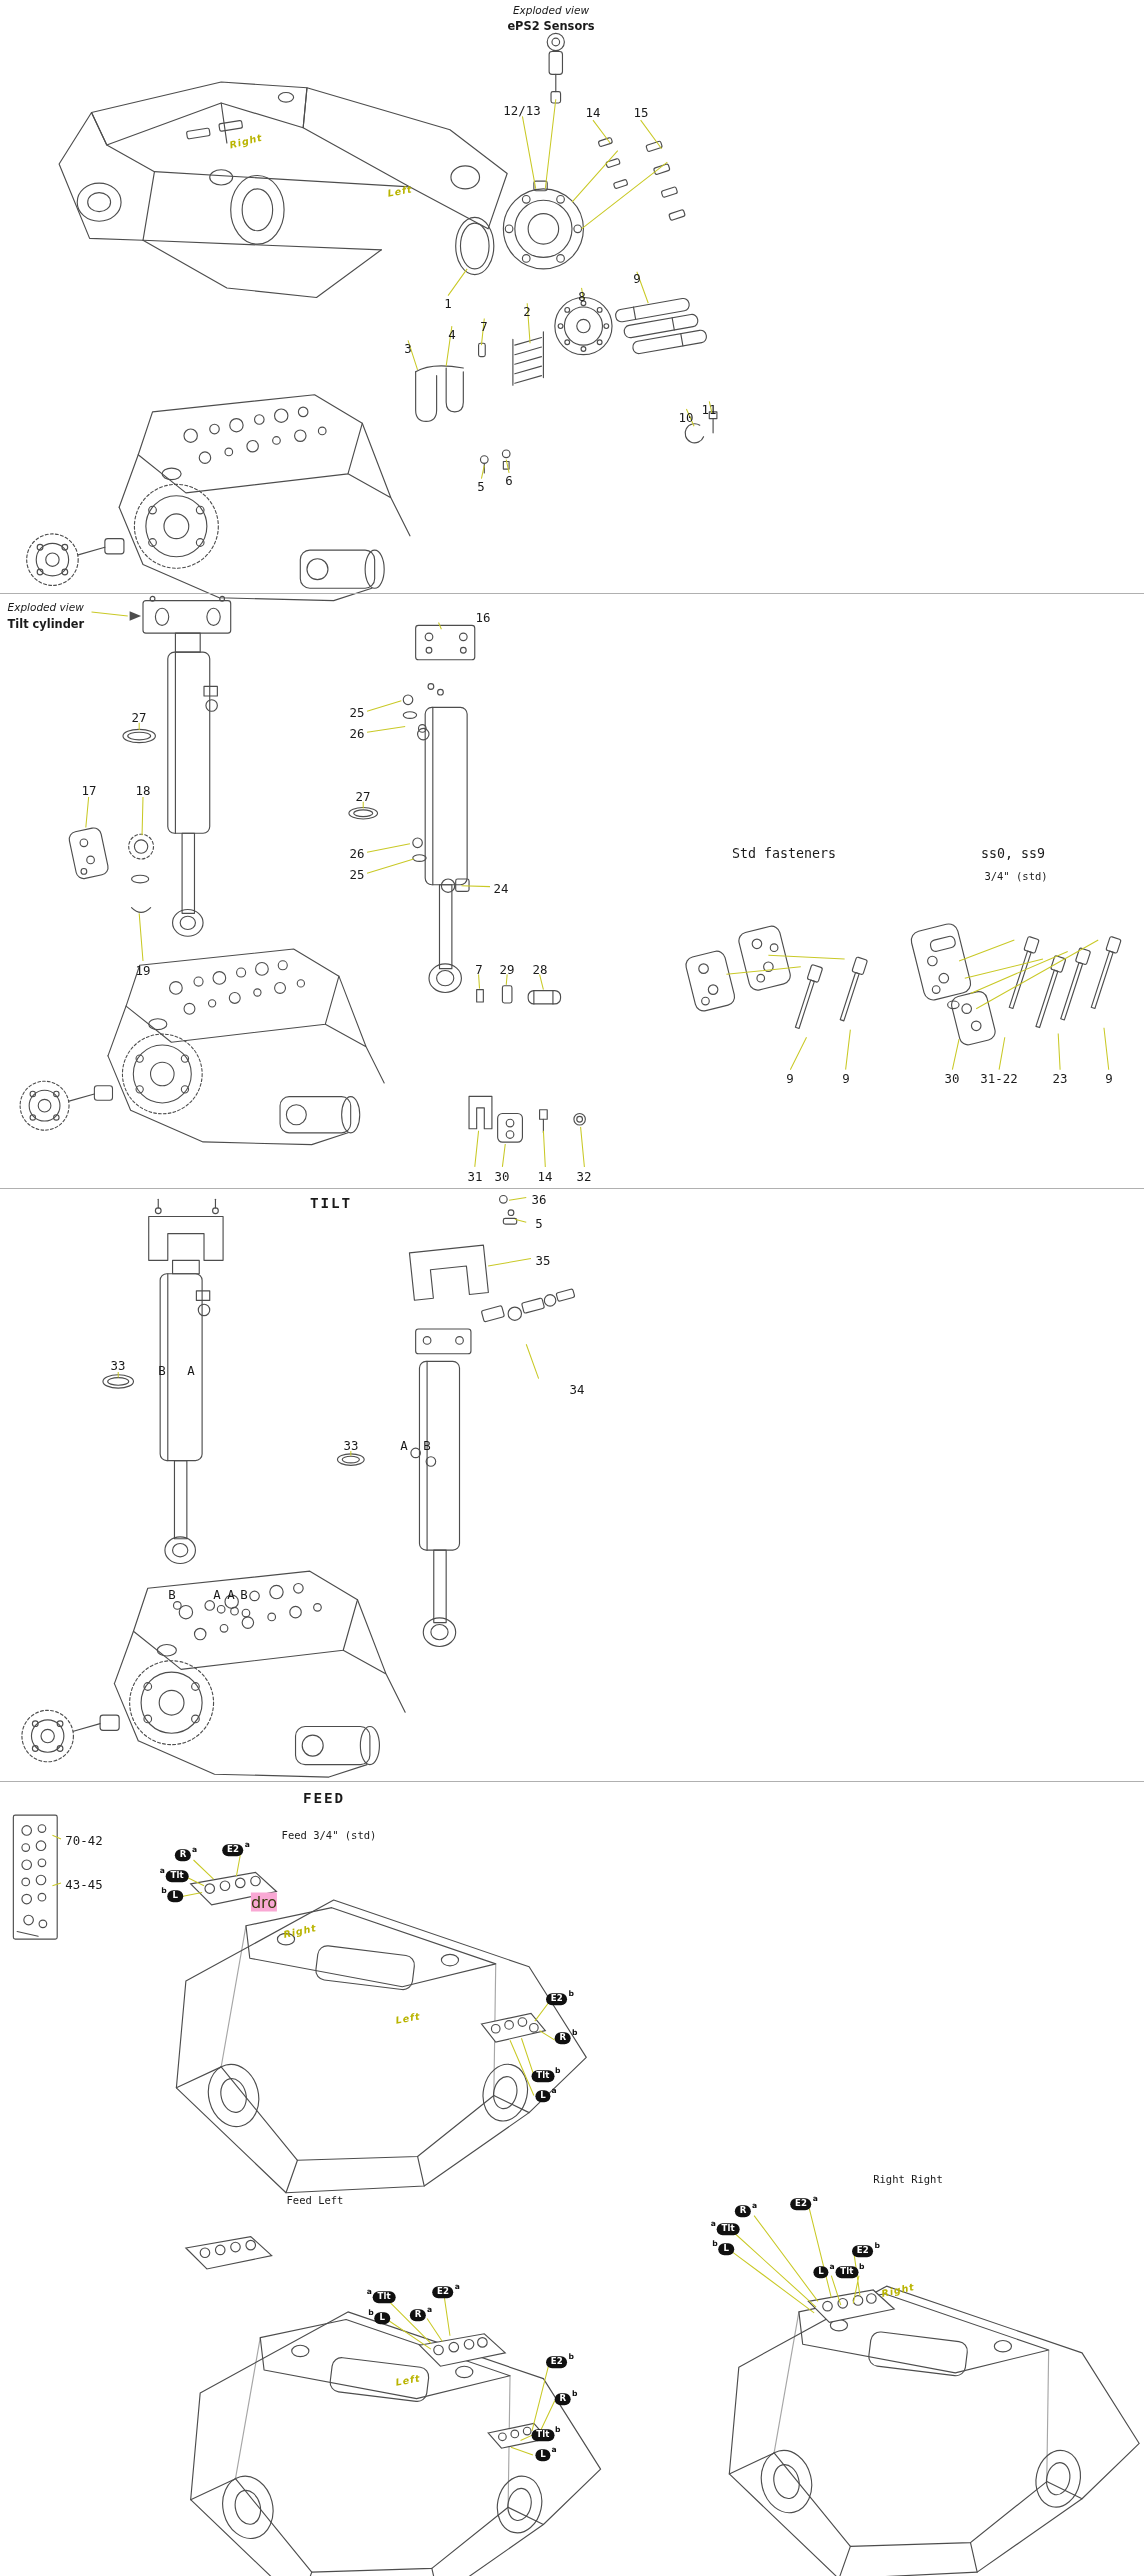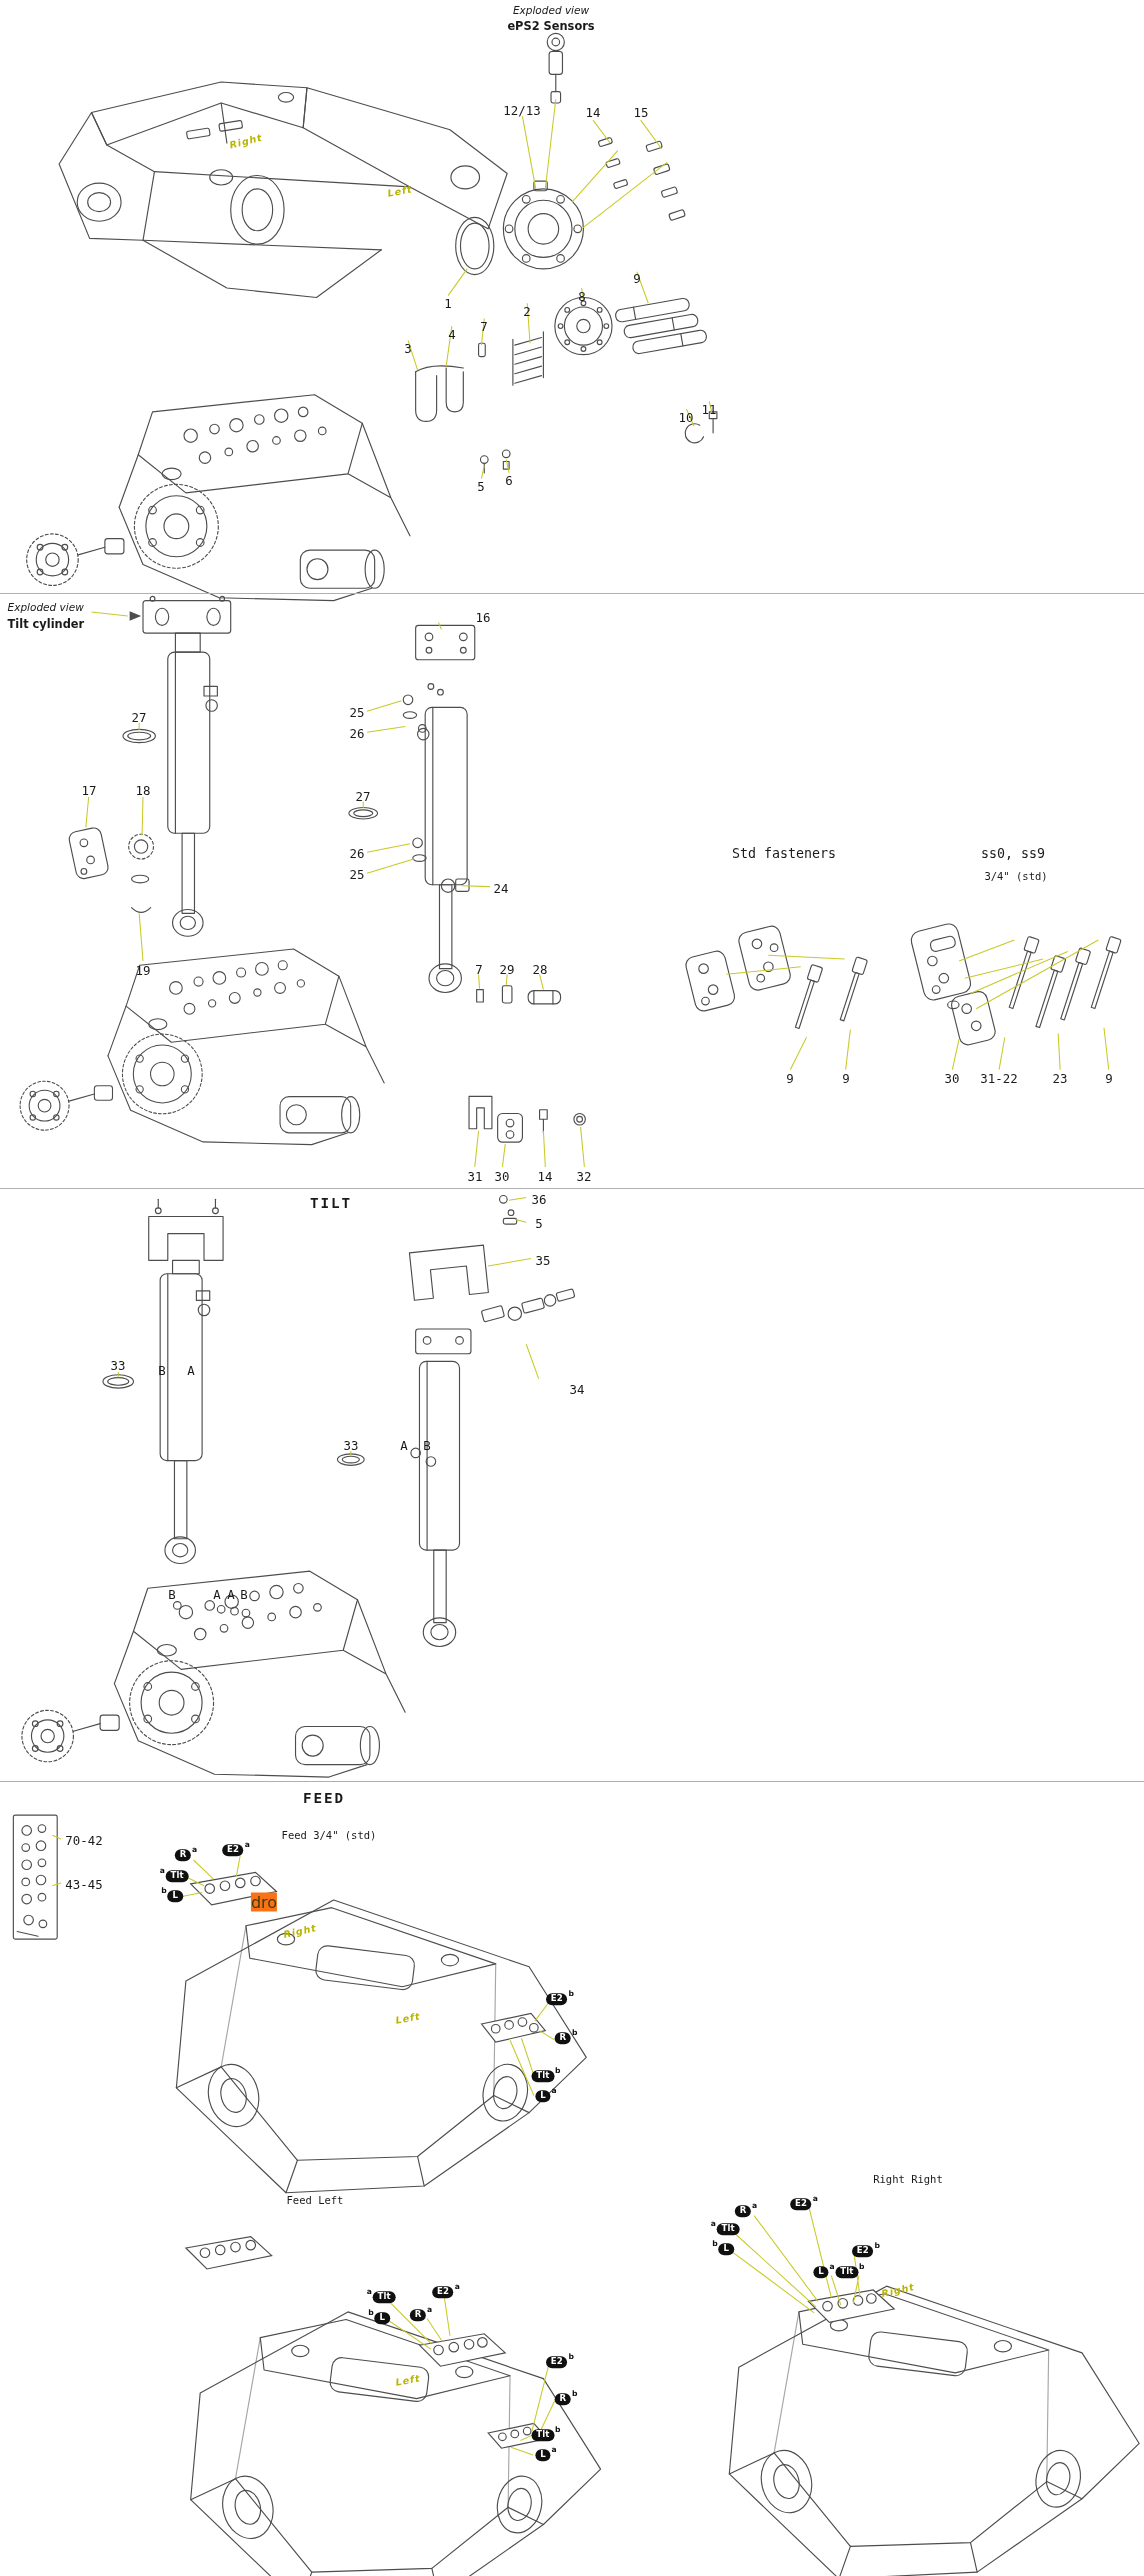--- a/index.html
+++ b/index.html
@@ -24,21 +24,21 @@
   .part{font:12.4px "DejaVu Sans Mono",monospace;}
   .title{font:700 14.3px "DejaVu Sans Mono",monospace;letter-spacing:1.9px;}
   .subtitle{font:13.3px "DejaVu Sans Mono",monospace;}
   .small{font:10.5px "DejaVu Sans Mono",monospace;}
   .hdr-italic{font:italic 10.5px "DejaVu Sans",sans-serif;}
   .hdr-bold{font:700 11.4px "DejaVu Sans",sans-serif;}
   .yellow{font:italic 700 9.5px "DejaVu Sans",sans-serif;color:var(--yellow);letter-spacing:1px;}
   .badge{display:flex;align-items:flex-start;gap:1px;font:700 8.6px "DejaVu Sans",sans-serif;}
   .badge .core{background:var(--badge-bg);color:var(--badge-fg);border-radius:952px;padding:1px 4.8px;line-height:9.5px;}
   .badge .sup{font:700 7.6px "DejaVu Sans",sans-serif;color:#101010;position:relative;top:-3.8px;}
-  .badge-yellow .core{background:#f97316;color:#3c3c10;}
+  .badge-yellow .core{background:#f9a8d4;color:#3c3c10;}
 </style>
 </head>
 <body>
 
 <div id="page">
 
   <svg id="art" width="1144" height="2576" viewBox="0 0 1200 2702">
     <defs>
 
       <g id="rotator-body" class="ink">

